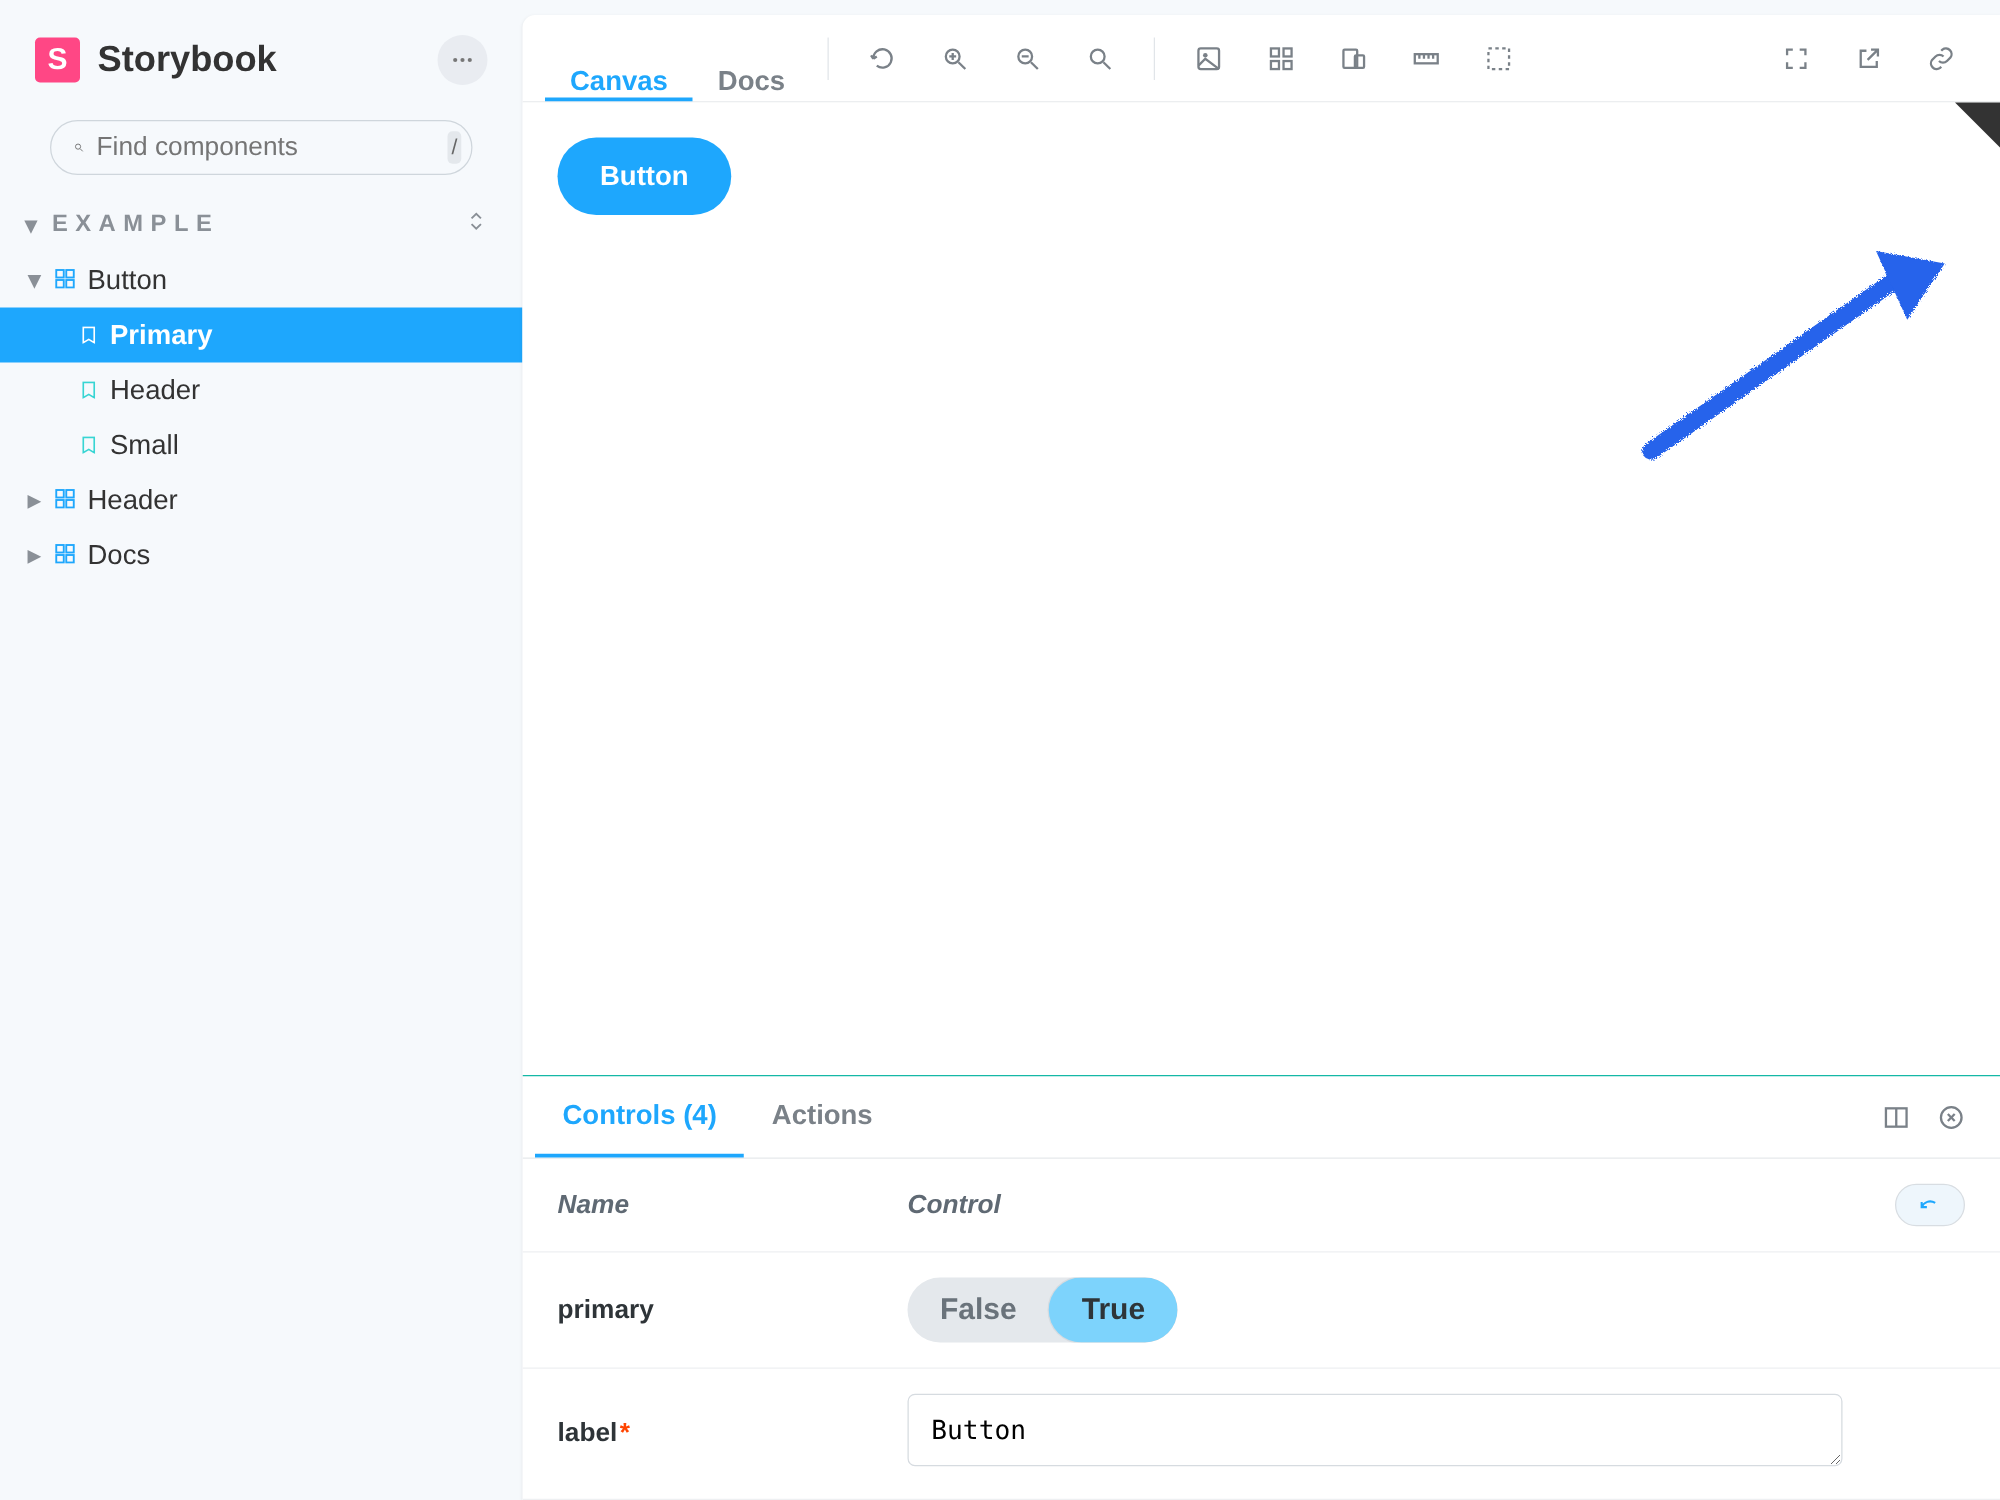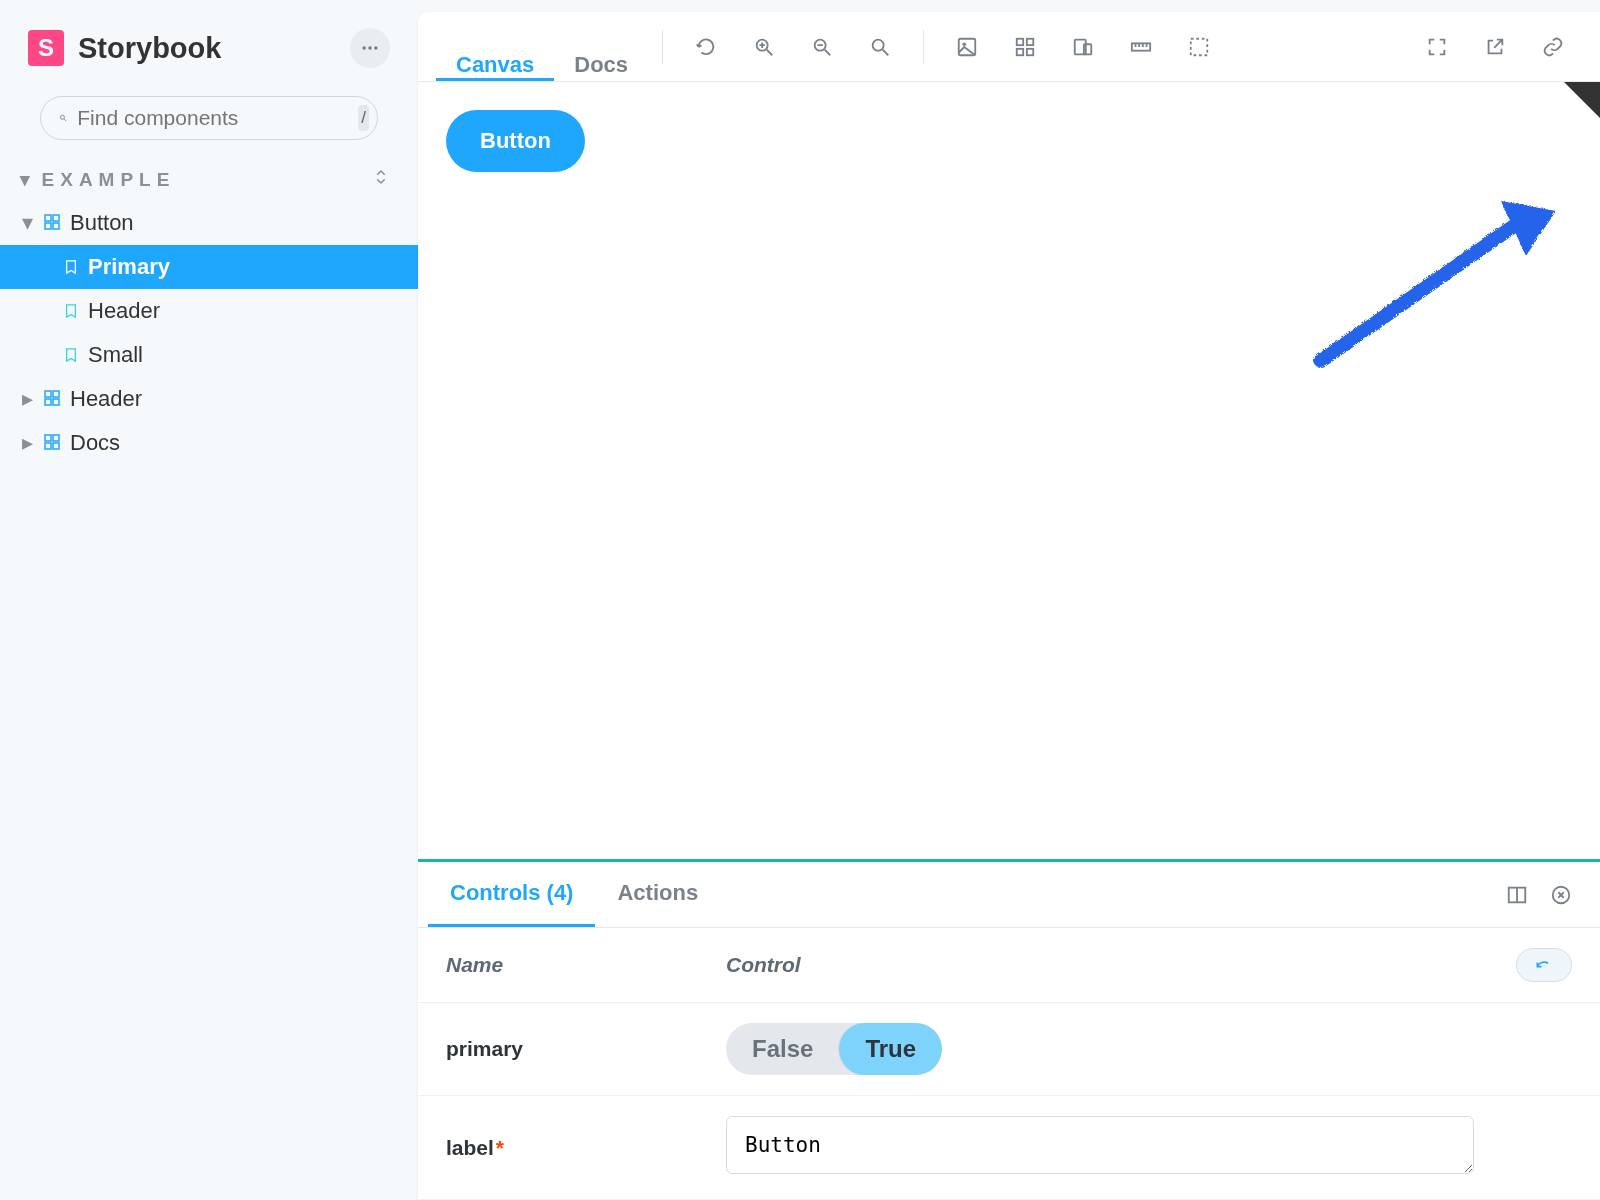--- a/index.html
+++ b/index.html
@@ -120,21 +120,21 @@
     border-left:36px solid transparent;
     border-top:36px solid #333;
     cursor:pointer;
   }
   .arrow-annot {
     position:absolute; top:108px; right:40px; width:260px; height:190px;
     pointer-events:none;
   }
 
   
-  .addons { border-top:3px solid #14b8a6; }
+  .addons { border-top:1px solid #14b8a6; }
   .addon-tabs {
     display:flex; align-items:center; height:66px;
     border-bottom:1px solid #e6e9ec; padding:0 10px;
   }
   .atab {
     display:flex;align-items:center;height:100%;padding:0 22px;
     font-size:22px;font-weight:700;color:#7a8188;cursor:pointer;
     border-bottom:3px solid transparent;
   }
   .atab.active{ color:#1ea7fd; border-bottom-color:#1ea7fd; }

